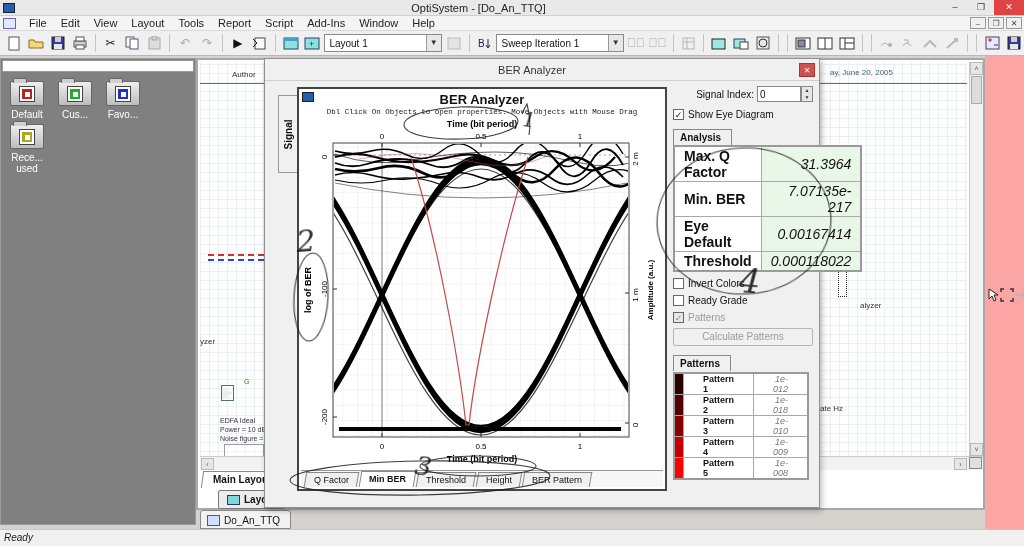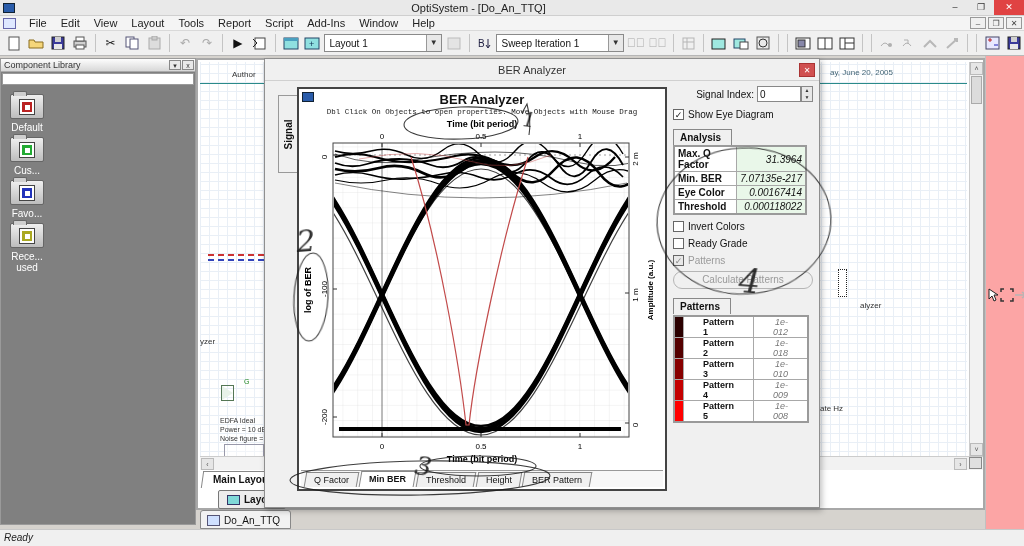--- a/index.html
+++ b/index.html
@@ -27,21 +27,21 @@
   .combo { height:18px; background:#fff; border:1px solid #8a8a8a; display:flex; align-items:center; font-size:10px; padding-left:4px; position:relative; }
   .combo .cval { flex:1; }
   .combo .drop { width:15px; height:16px; background:#e8e8e8; border-left:1px solid #999; text-align:center; font-size:8px; line-height:16px; color:#333; }
 
   
   #complib { position:absolute; left:0; top:58px; width:196px; height:467px; border:1px solid #9a9a9a; background:#808080; }
   #complib .head { height:13px; background:linear-gradient(#fdfdfd,#d8d8d8); border-bottom:1px solid #aaa; display:flex; align-items:center; font-size:9px; padding-left:3px; color:#333; }
   #complib .head .hsp { flex:1; }
   .libbtn { width:12px; height:10px; border:1px solid #888; background:#e9e9e9; font-size:7px; line-height:9px; text-align:center; margin-right:1px; color:#333; }
   #complib .search { height:12px; background:#fff; border:1px solid #999; margin:1px; }
-  .folders { display:flex; flex-wrap:wrap; padding:8px 4px; gap:4px 14px;flex-direction:column; }
+  .folders { display:flex; flex-wrap:wrap; padding:8px 4px; gap:4px 4px; }
   .folderitem { width:44px; text-align:center; color:#fff; font-size:10px; }
   .folder { width:34px; height:25px; margin:0 auto 3px auto; background:linear-gradient(#efefef,#bdbdbd); border:1px solid #666; border-radius:2px; position:relative; }
   .folder:before { content:""; position:absolute; left:2px; top:-4px; width:12px; height:4px; background:#cfcfcf; border:1px solid #666; border-bottom:none; border-radius:2px 2px 0 0; }
   .folderlogo { position:absolute; left:9px; top:5px; width:14px; height:14px; border:2px solid #fff; outline:1px solid #444; }
   .folderlogo i { position:absolute; left:3px; top:3px; width:5px; height:5px; background:#fff; display:block; }
 
   
   #editor { position:absolute; left:196px; top:58px; width:789px; height:452px; border:2px solid #a8a8a8; background:#fff; }
   #editor .canvas { position:absolute; left:2px; top:2px; right:16px; bottom:38px; background:#fff;
      background-image: repeating-linear-gradient(0deg,#e9eff6 0,#e9eff6 1px,transparent 1px,transparent 9px),
@@ -92,28 +92,28 @@
   .ptab { height:15px; padding:2px 8px; border:1px solid #888; border-bottom:none; background:#f0f0f0; font-size:9px; transform:skewX(-10deg); margin-right:2px; }
   .ptab span { display:inline-block; transform:skewX(10deg); }
   .ptab.active { background:#fff; font-weight:bold; height:16px; }
 
   .rpanel { position:absolute; left:408px; top:26px; width:140px; }
   .sigrow { display:flex; align-items:center; font-size:10px; height:18px; }
   .sigrow label { flex:1; text-align:right; padding-right:3px; }
   .sigbox { width:44px; height:16px; background:#fff; border:1px solid #888; font-size:10px; padding-left:2px; line-height:15px; }
   .spin { width:12px; height:16px; border:1px solid #888; background:#e8e8e8; font-size:5px; line-height:7px; text-align:center; color:#333; }
   .btn { margin-top:5px; height:18px; width:100%; background:#f0f0f0; border:1px solid #888; border-radius:2px; text-align:center; font-size:10px; line-height:16px; }
-  .btn.disabled { color:#9a9a9a; border-color:#b5b5b5;border-radius:9px; }
+  .btn.disabled { color:#9a9a9a; border-color:#b5b5b5; }
   .chk { display:flex; align-items:center; gap:4px; font-size:10px; margin-top:6px; }
   .chk .box { width:11px; height:11px; background:#fff; border:1px solid #666; font-size:9px; line-height:10px; text-align:center; color:#111; }
   .chk.disabled { color:#9a9a9a; }
   .chk.disabled .box { background:#e8e8e8; color:#888; }
   .grptab { margin-top:9px; display:inline-block; padding:2px 10px 2px 6px; border:1px solid #888; border-bottom:none; background:#f0f0f0; font-weight:bold; font-size:10px; }
   table.vals { width:134px; border-collapse:collapse; background:#fff; border:2px solid #9a9a9a; }
-  table.vals td { border:1px solid #a8a8a8; font-size:10px; padding:1px 3px; height:12px; }
+  table.vals td { border:1px solid #a8a8a8; font-size:14px; padding:1px 9px; height:12px; }
   table.vals td.lab { font-weight:bold; width:62px; }
   table.vals td.val { text-align:right; font-style:italic; background:#e9f7e9; }
   table.pats { width:136px; border-collapse:collapse; background:#fff; border:2px solid #9a9a9a; margin-top:1px; }
   table.pats td { border:1px solid #a8a8a8; font-size:9px; padding:0 19px; height:11px; }
   table.pats td.sw { width:16px; padding:0; }
   table.pats td.pl { font-weight:bold; width:56px; }
   table.pats td.pv { text-align:right; font-style:italic; color:#777; }
 
   #annot { position:absolute; left:0; top:0; width:1024px; height:546px; pointer-events:none; }
 </style>
@@ -316,26 +316,20 @@
     <div class="tbtn">
         <svg width="14" height="14">
           <rect x="1" y="1" width="12" height="12" fill="#3a3a9a" stroke="#222"></rect>
           <rect x="4" y="1" width="6" height="5" fill="#cfcfcf"></rect>
           <rect x="3" y="8" width="8" height="5" fill="#e8e8e8"></rect>
         </svg>
       </div>
   </div>
 
   <div id="complib">
-    <div class="head">
-      <span>Component Library</span>
-      <span class="hsp"></span>
-      <span class="libbtn">▾</span>
-      <span class="libbtn">x</span>
-    </div>
     <div class="search"></div>
     <div class="folders">
       <div class="folderitem">
         <div class="folder">
             <span class="folderlogo" style="background-color: rgb(187, 34, 34);">
               <i></i>
             </span>
           </div>
         <div>Default</div>
       </div>
@@ -641,21 +635,21 @@
         <tbody>
             <tr>
               <td class="lab">Max. Q Factor</td>
               <td class="val">31.3964</td>
             </tr>
         <tr>
               <td class="lab">Min. BER</td>
               <td class="val">7.07135e-217</td>
             </tr>
         <tr>
-              <td class="lab">Eye Color</td>
+              <td class="lab">Eye Default</td>
               <td class="val">0.00167414</td>
             </tr>
         <tr>
               <td class="lab">Threshold</td>
               <td class="val">0.000118022</td>
             </tr>
       </tbody>
         </table>
 
       <div class="chk">

